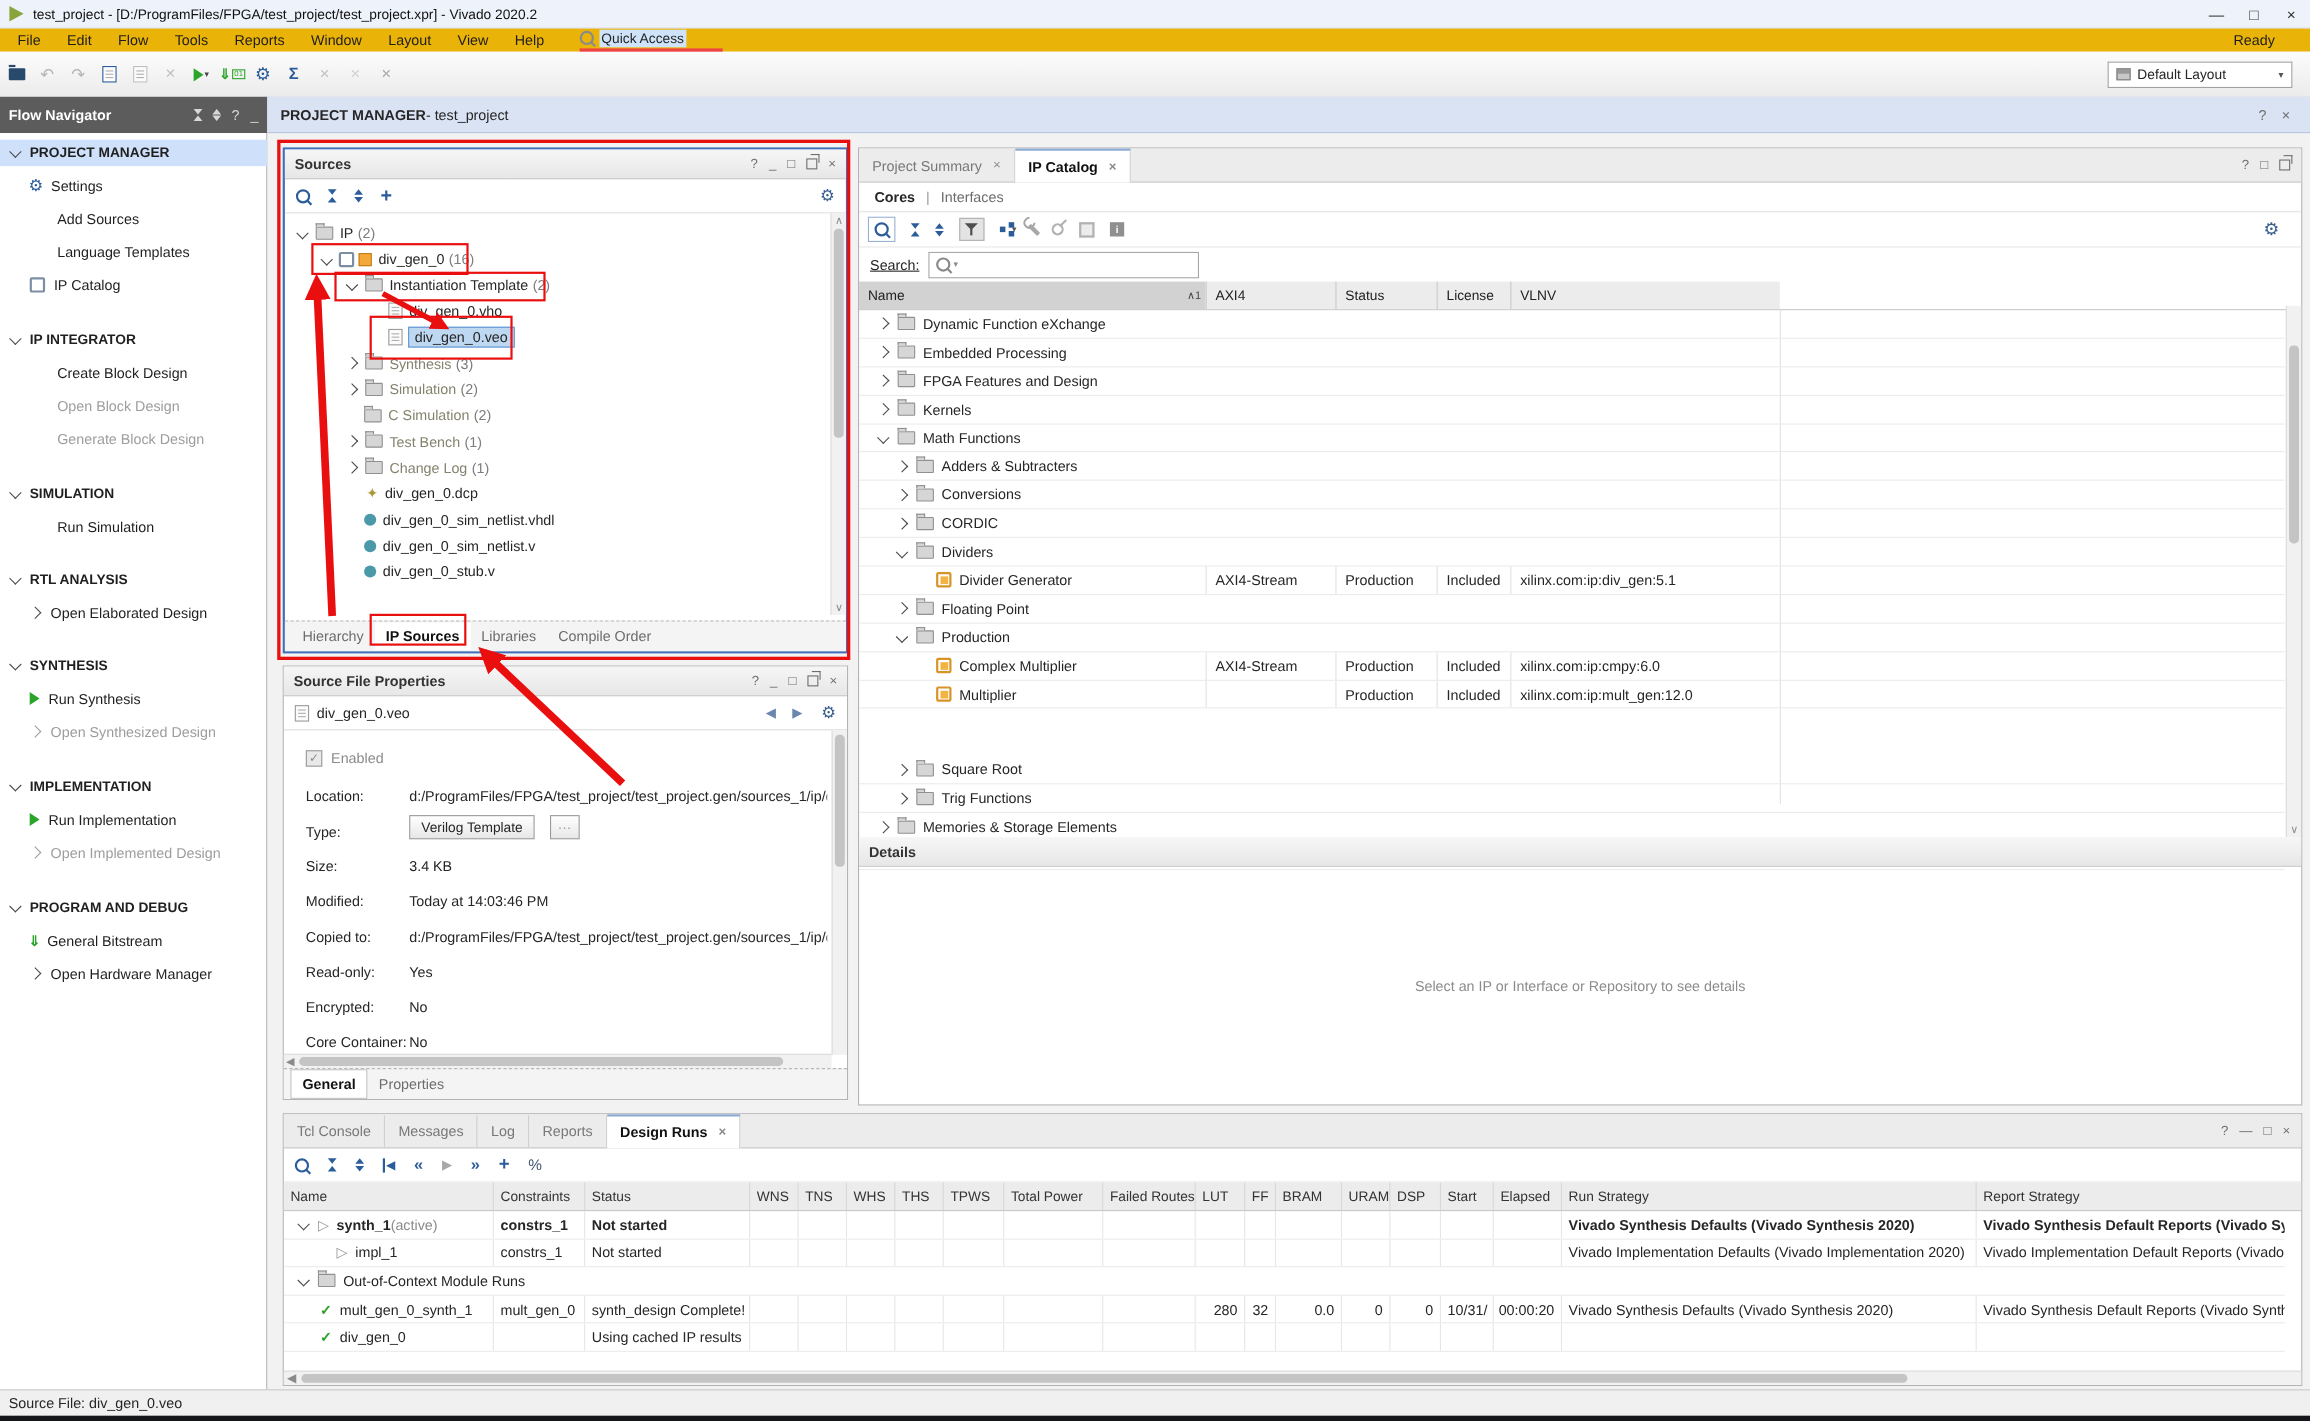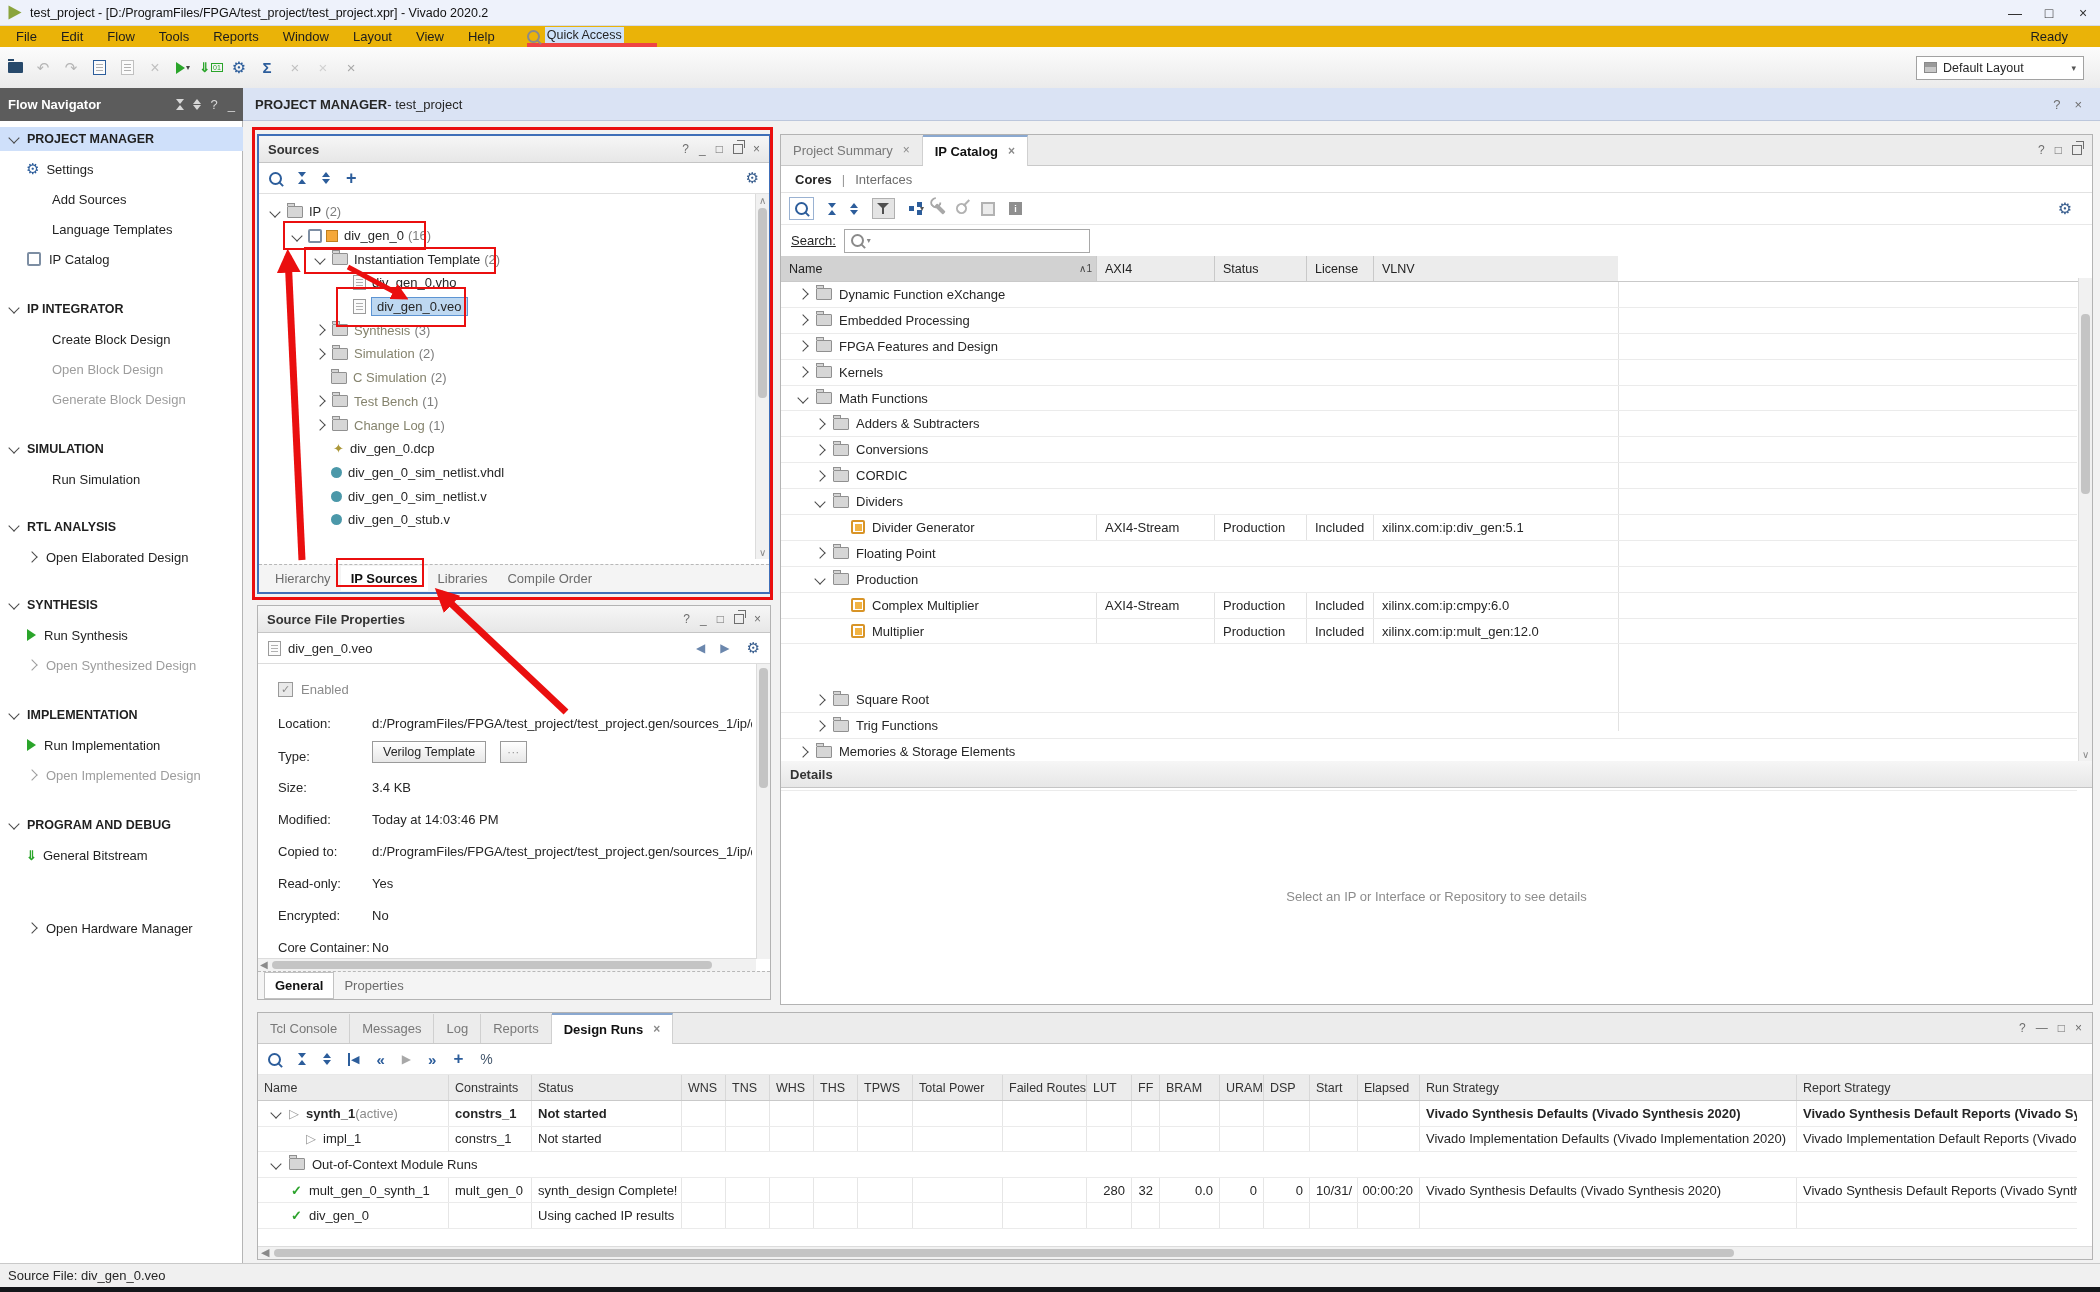--- a/index.html
+++ b/index.html
@@ -107,21 +107,21 @@
   <div class="p menubar">
     <span class="mi" style="margin-left:4px;">File</span>
     <span class="mi">Edit</span>
     <span class="mi">Flow</span>
     <span class="mi">Tools</span>
     <span class="mi">Reports</span>
     <span class="mi">Window</span>
     <span class="mi">Layout</span>
     <span class="mi">View</span>
     <span class="mi">Help</span>
-    <span class="flex" style="margin-left:20px;border-bottom:6px solid #ef4444;width:130px;height:18px;gap:5px;align-items:flex-end;">
+    <span class="flex" style="margin-left:20px;border-bottom:4px solid #ef4444;width:130px;height:18px;gap:5px;">
       <span class="mag gray"></span>
       <span class="qa" style="font-size:12.5px;">Quick Access</span>
     </span>
     <span class="sp"></span>
     <span style="margin-right:32px;color:#1d1d1d;">Ready</span>
   </div>
 
   <div class="p toolbar">
     <span class="tbi">
         <span style="width:15px;height:11px;background:#27496b;border-radius:1px;position:relative;">
@@ -259,21 +259,21 @@
       </div>
 
     <div class="sechead" style="top:692px;">
         <span class="chv" style="margin:0 9px 2px 10px;"></span>
         <span>PROGRAM AND DEBUG</span>
       </div>
     <div class="sit" style="top:722px;">
         <span style="color:#2aa52a;font-weight:bold;margin:0 6px 0 26px;">⇓</span>
         <span>General Bitstream</span>
       </div>
-    <div class="sit" style="top:752px;margin-top:43px;">
+    <div class="sit" style="top:752px;">
         <span class="chv r" style="margin:0 10px 0 28px;border-color:#4a4a4a;"></span>
         <span>Open Hardware Manager</span>
       </div>
   </div>
 
   <div class="panel" style="left:257px;top:134px;width:514px;height:460px;border:2px solid #3f6fb8;">
     <div class="phead">
       <span>Sources</span>
         <span class="sp"></span>
       <span class="hic">?</span>

